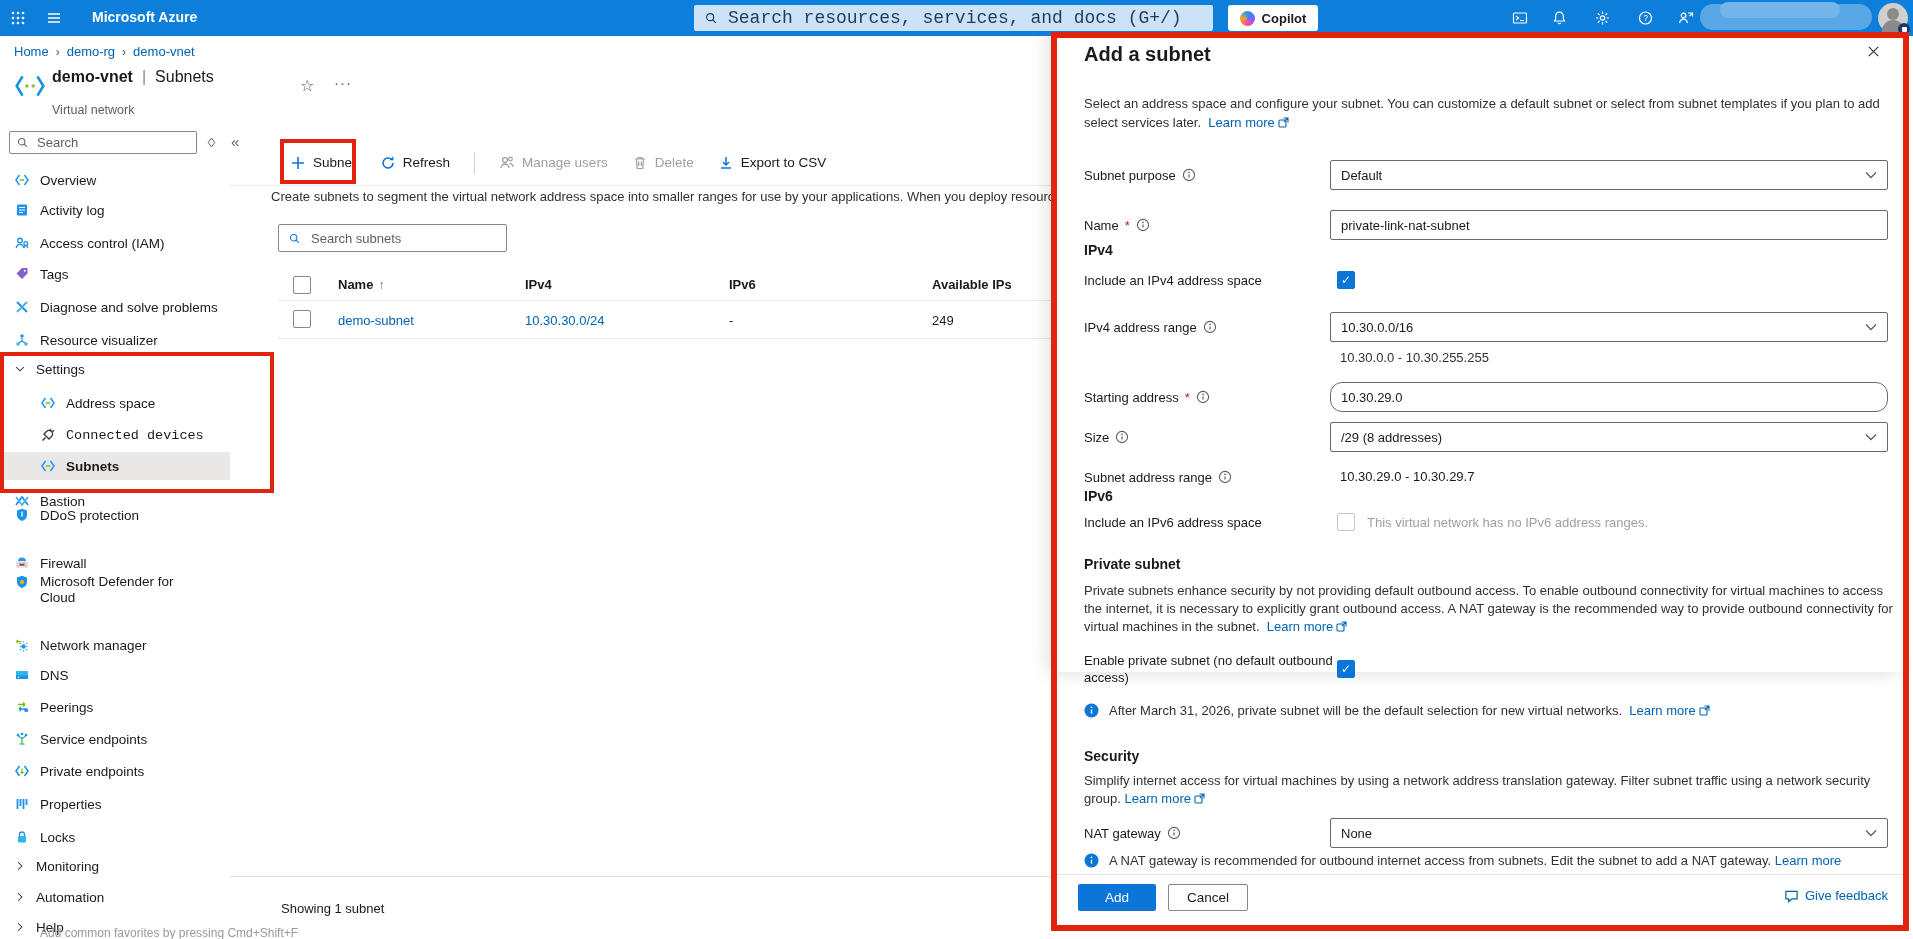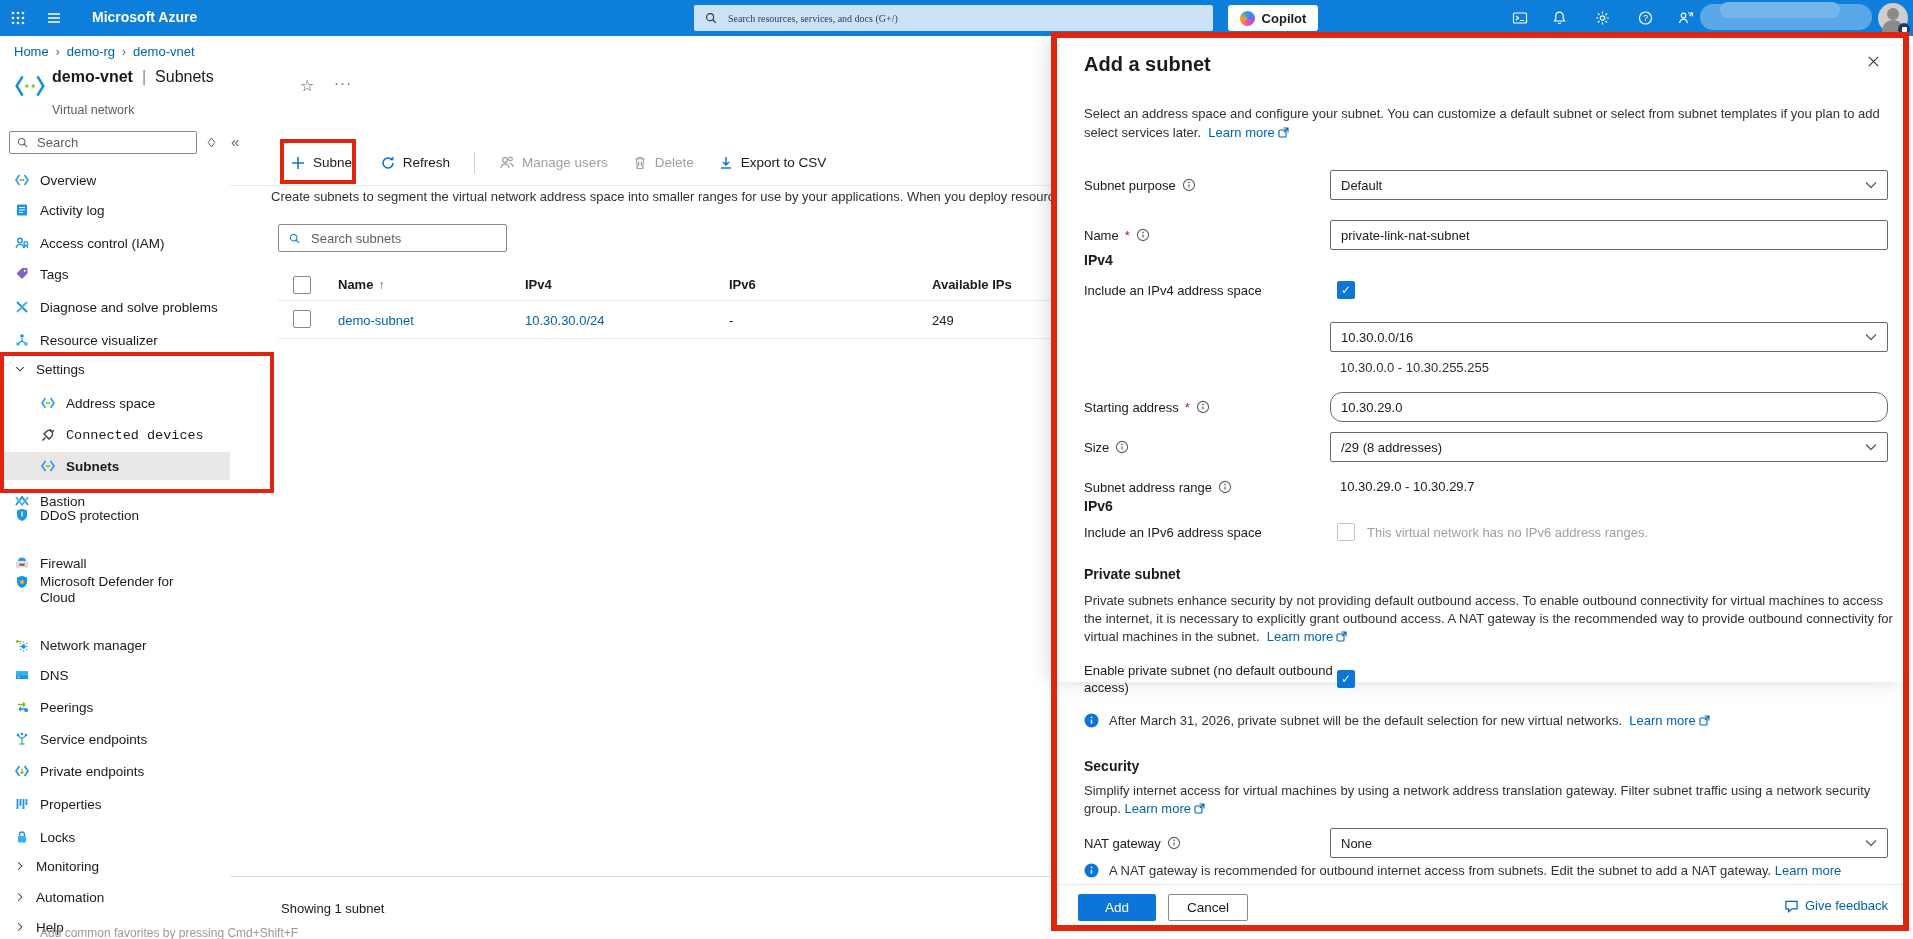--- a/index.html
+++ b/index.html
@@ -7,22 +7,22 @@
        font-family:"Liberation Sans","DejaVu Sans",sans-serif;color:#1b1a19;}
   svg{display:block;}
 
   
   .topbar{position:absolute;left:0;top:0;width:1913px;height:36px;background:#0d7ed9;z-index:60;}
   .topbar .waffle{position:absolute;left:10px;top:10px;}
   .topbar .burger{position:absolute;left:46px;top:10px;}
   .topbar .appname{position:absolute;left:92px;top:9px;font-size:14px;font-weight:bold;color:#fff;}
   .topsearch{position:absolute;left:694px;top:5px;width:519px;height:26px;background:#cbe2f7;border-radius:2px;
              display:flex;align-items:center;gap:8px;padding:0 10px;box-sizing:border-box;}
-  .topsearch input{border:none;background:transparent;outline:none;flex:1;font-size:10px;color:#701a75;
-                   font-family:Liberation Serif, serif;}
+  .topsearch input{border:none;background:transparent;outline:none;flex:1;font-size:18px;color:#701a75;
+                   font-family:Liberation Mono, monospace;}
   .topsearch input::placeholder{color:#1f3c5f;opacity:1;}
   .copilot{position:absolute;left:1228px;top:5px;width:90px;height:26px;background:#fff;border-radius:3px;
            display:flex;align-items:center;justify-content:center;gap:7px;font-size:13px;font-weight:bold;color:#1b1a19;}
   .copilot .logo{width:15px;height:15px;border-radius:50%;
       background:conic-gradient(#19a0f4,#7b61f8,#ef4fa6,#f8a01b,#19a0f4);}
   .topicon{position:absolute;top:10px;cursor:pointer;}
   .blob1{position:absolute;left:1700px;top:4px;width:172px;height:26px;background:#5aa7e8;border-radius:13px;}
   .blob2{position:absolute;left:1720px;top:2px;width:120px;height:16px;background:#74b6ec;border-radius:8px;}
   .avatar{position:absolute;left:1878px;top:3px;width:30px;height:30px;border-radius:50%;background:#cfcfcf;overflow:visible;}
   .avatar .head{position:absolute;left:9px;top:5px;width:12px;height:12px;border-radius:50%;background:#8a8a8a;}
@@ -93,21 +93,21 @@
   a.cell-link{color:#0063b1;text-decoration:none;cursor:pointer;}
   .cb{width:18px;height:18px;border:1px solid #8a8886;border-radius:2px;background:#fff;box-sizing:border-box;cursor:pointer;}
   .cb.checked{background:#0b76d8;border-color:#0b76d8;display:flex;align-items:center;justify-content:center;}
   .cb.checked::after{content:"✓";color:#fff;font-size:12px;font-weight:bold;}
   .cb.disabled{border-color:#c8c6c4;cursor:default;}
   .main-foot-line{position:absolute;left:230px;top:876px;width:822px;border-top:1px solid #e1dfdd;}
   .showing{position:absolute;left:281px;top:901px;font-size:13px;color:#1b1a19;}
   .sort{color:#605e5c;font-size:12px;margin-left:5px;font-weight:normal;}
 
   
-  .panel{position:absolute;left:1057px;top:38px;width:848px;height:644px;background:#fff;z-index:50;
+  .panel{position:absolute;left:1057px;top:28px;width:848px;height:644px;background:#fff;z-index:50;
          box-shadow:-8px 0 18px rgba(0,0,0,.15);}
   .panel .title{position:absolute;left:27px;top:15px;font-size:20px;font-weight:bold;}
   .close-btn{position:absolute;right:24px;top:16px;cursor:pointer;}
   .intro{position:absolute;left:27px;top:66px;width:805px;font-size:13px;line-height:19px;color:#323130;}
   .plink{color:#0063b1;text-decoration:none;cursor:pointer;white-space:nowrap;}
   .plink svg{display:inline-block;vertical-align:-1px;margin-left:3px;}
   .f-label{position:absolute;left:27px;width:240px;height:30px;display:flex;align-items:center;gap:6px;
            font-size:13px;color:#1b1a19;}
   .req{color:#a4262c;}
   .f-ctrl{position:absolute;left:273px;width:558px;height:30px;border:1px solid #6b6966;border-radius:2px;
@@ -611,20 +611,30 @@
       <span>private-link-nat-subnet</span>
     </div>
 
   <div class="sect" style="top:214px;">IPv4</div>
 
   <div class="f-label" style="top:243px;height:18px;">
       <span>Include an IPv4 address space</span>
     </div>
   <div class="cb checked" style="position:absolute;left:280px;top:243px;"></div>
 
+  <div class="f-label" style="top:284px;">
+      <span>IPv4 address range</span>
+      <span>
+        <svg width="14" height="14" viewBox="0 0 14 14">
+          <circle cx="7" cy="7" r="5.6" stroke="#605e5c" fill="none" stroke-width="1.1"></circle>
+          <path d="M7 6.4v3" stroke="#605e5c" stroke-width="1.2"></path>
+          <circle cx="7" cy="4.4" r=".8" fill="#605e5c"></circle>
+        </svg>
+      </span>
+    </div>
   <div class="f-ctrl" style="top:284px;">
       <span>10.30.0.0/16</span>
       <span class="chev">
         <svg width="12" height="8" viewBox="0 0 12 8">
           <path d="M1 1.5l5 5 5-5" stroke="#605e5c" fill="none" stroke-width="1.3"></path>
         </svg>
       </span>
     </div>
   <div class="helper" style="top:322px;">10.30.0.0 - 10.30.255.255</div>
 

